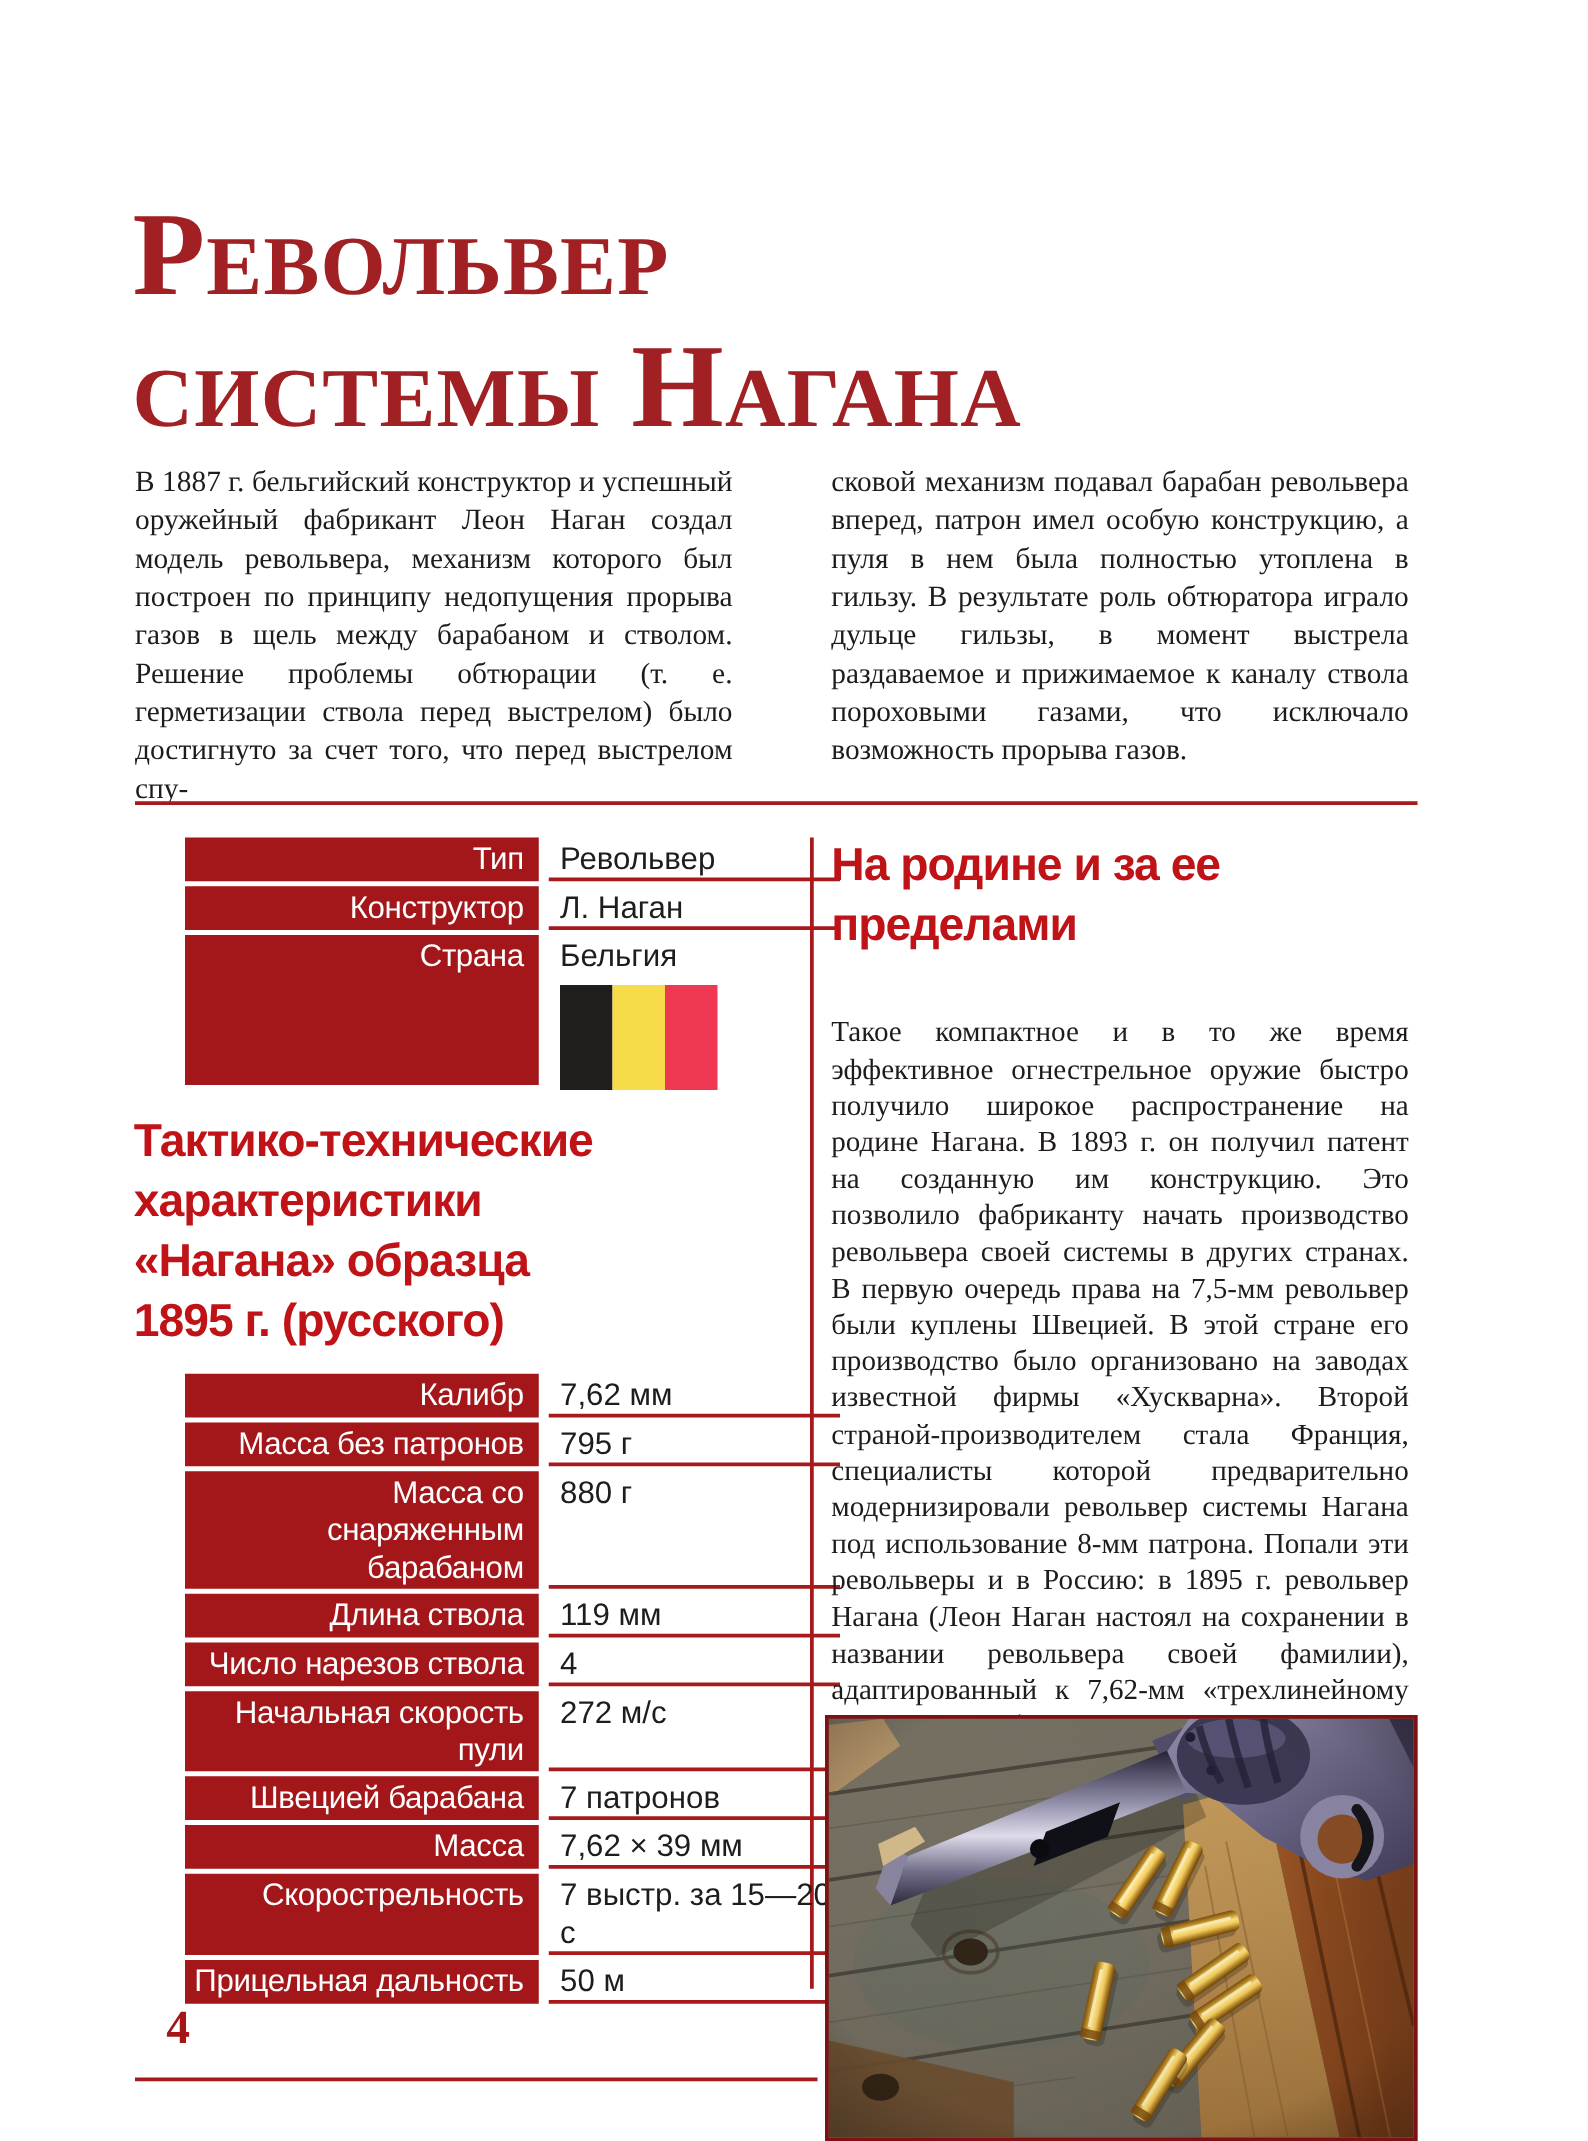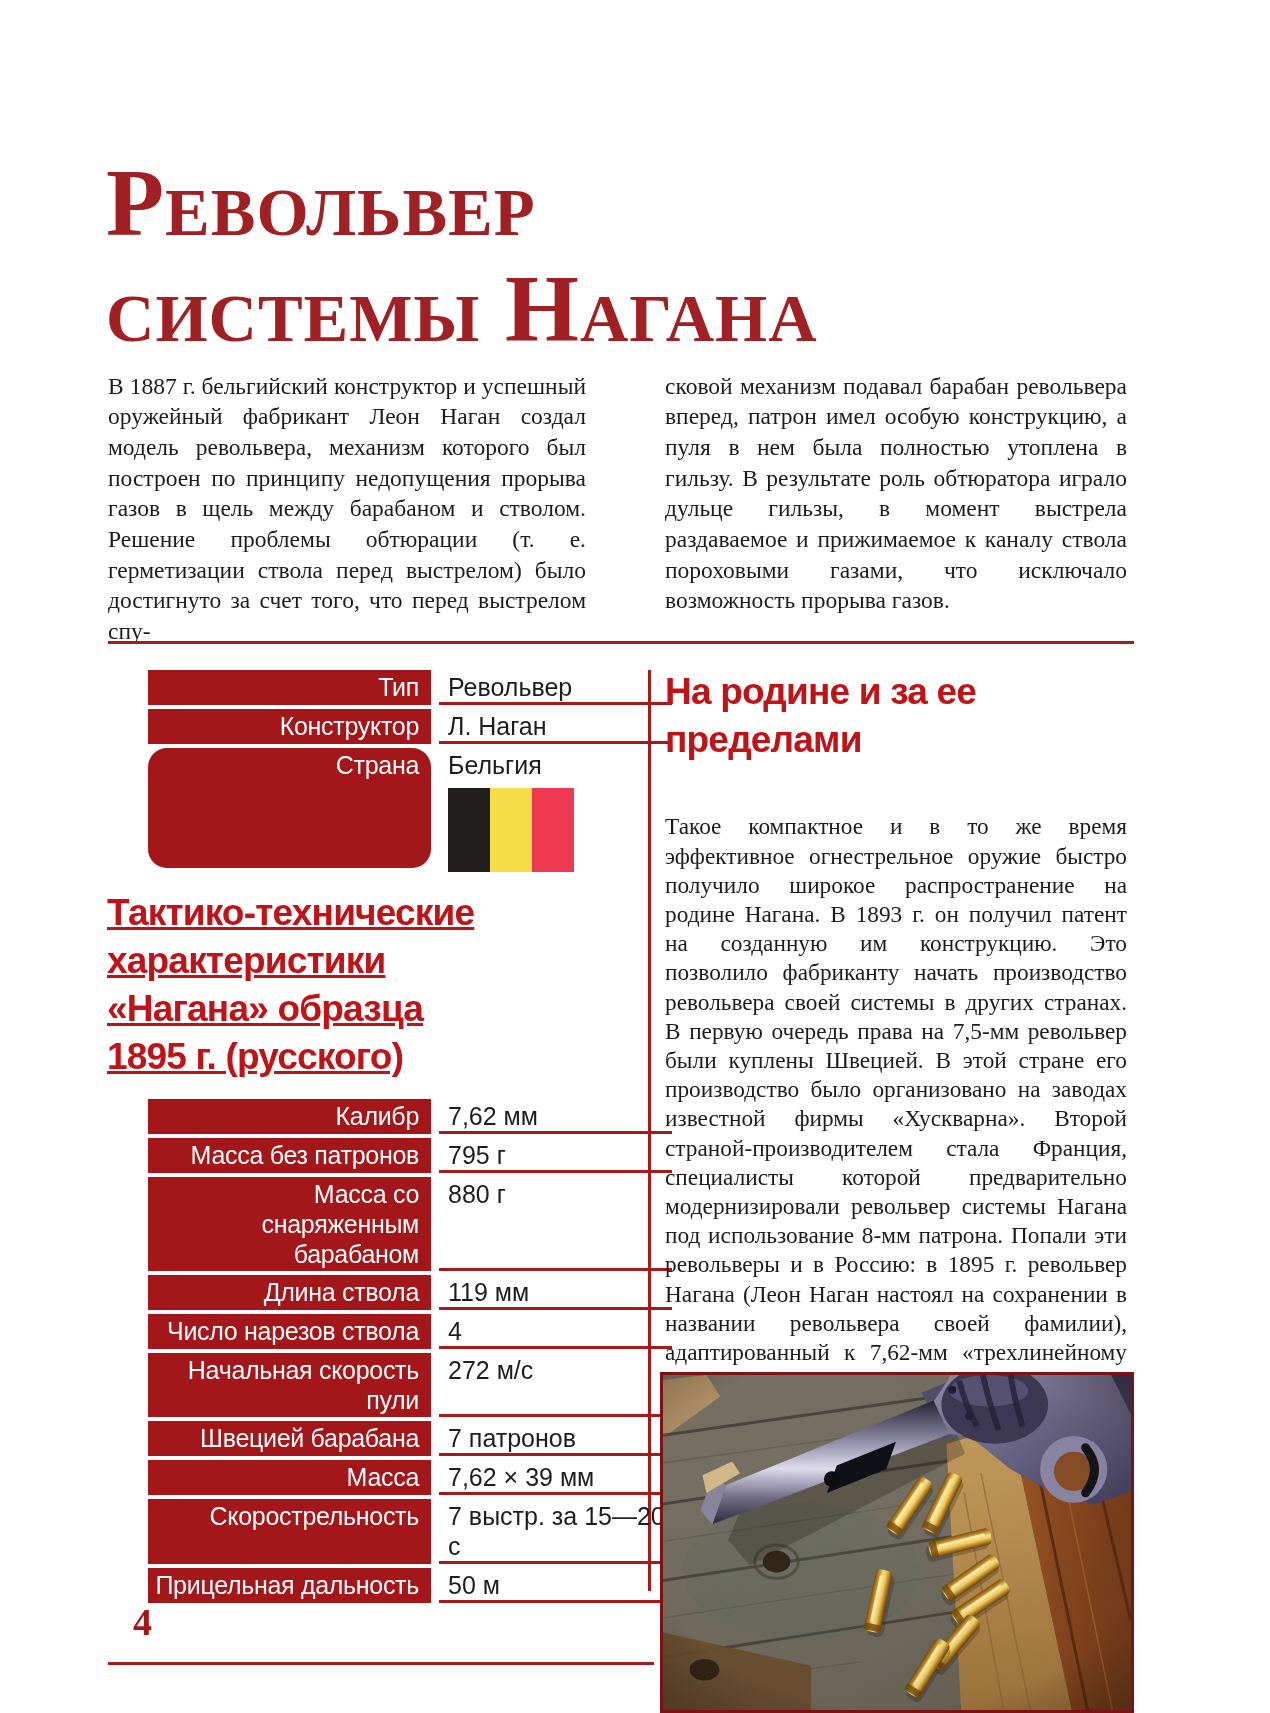--- a/index.html
+++ b/index.html
@@ -22,30 +22,30 @@
   .data-table{position:absolute;left:108px;width:524px;margin-left:40px;}
   .info-table{top:670px;}
   .spec-table{top:1099px;}
   .trow{display:flex;align-items:stretch;margin-bottom:4px;}
   .tlabel{box-sizing:border-box;width:283px;background:#A31619;color:#ffffff;
       font-family:"Liberation Sans",sans-serif;font-size:25px;line-height:30px;
       letter-spacing:-0.3px;text-align:right;padding:2px 12px 2px 4px;}
   .tvalue{box-sizing:border-box;width:233px;margin-left:8px;border-bottom:3px solid #A8191C;
       font-family:"Liberation Sans",sans-serif;font-size:25px;line-height:30px;
       color:#1f1d1c;padding:2px 0 0 9px;}
-  .trow.tall .tlabel{height:120px;border-radius:19px;}
+  .trow.tall .tlabel{height:120px;}
   .trow.tall .tvalue{border-bottom:none;}
 
   .flag{width:126px;height:84px;margin-top:8px;display:flex;}
   .flag div{flex:1;}
 
   .section-heading{position:absolute;color:#C01318;margin:0;
       font-family:"Liberation Sans",sans-serif;font-weight:700;font-size:37px;line-height:48px;
       letter-spacing:-0.8px;white-space:pre-line;}
-  .heading-left{left:107px;top:889px;width:500px;text-decoration:underline;}
+  .heading-left{left:107px;top:889px;width:500px;}
   .heading-right{left:665px;top:668px;width:470px;}
 
   .section-body{position:absolute;left:665px;top:789px;width:462px;text-align:justify;
       color:#1e1b1a;font-size:23.3px;line-height:29.2px;}
 
   .photo{position:absolute;left:660px;top:1372px;width:474px;height:341px;
       border:3px solid #7E1113;box-sizing:border-box;overflow:hidden;background:#6f6a5c;}
   .photo svg{display:block;width:100%;height:100%;}
 
   .page-number{position:absolute;left:133px;top:1600px;color:#A51518;

